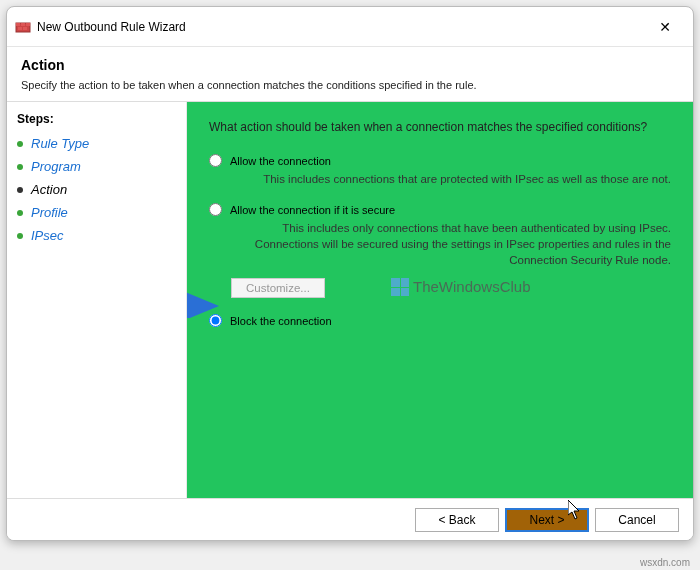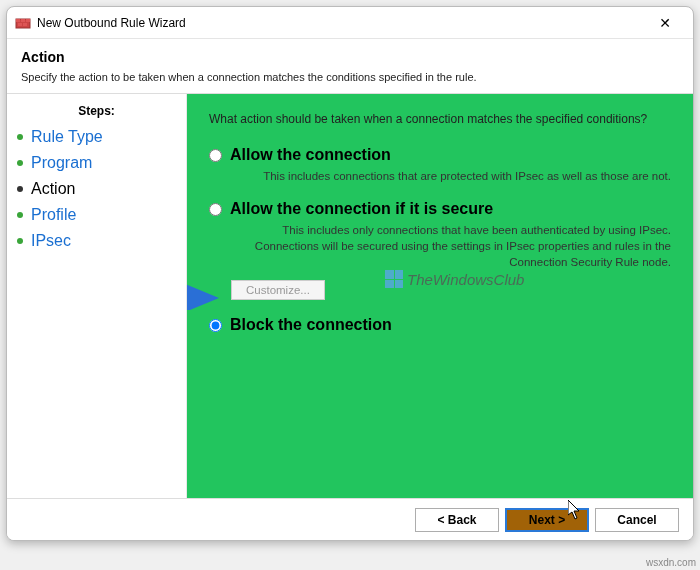--- a/index.html
+++ b/index.html
@@ -17,21 +17,21 @@
       width: 688px; height: 535px;
       background: #ffffff;
       border: 1px solid #bbbbbb;
       border-radius: 8px;
       box-shadow: 0 3px 10px rgba(0,0,0,0.25);
       overflow: hidden;
       display: flex;
       flex-direction: column;
     }
     .titlebar {
-      height: 32px;
+      height: 40px;
       display: flex;
       align-items: center;
       padding: 0 8px;
       border-bottom: 1px solid #e5e5e5;
     }
     .titlebar .app-icon {
       width: 16px; height: 16px;
       margin-right: 6px;
       flex-shrink: 0;
     }
@@ -73,28 +73,28 @@
       width: 180px;
       background: #ffffff;
       border-right: 1px solid #e8e8e8;
       padding: 8px 6px;
     }
     .steps-title {
       font-weight: bold;
       font-size: 12px;
       padding: 2px 4px;
       margin-bottom: 4px;
-      text-align: center;
     }
     .step-item {
       display: flex;
       align-items: center;
       padding: 4px 4px;
-      font-size: 16px;
+      font-size: 13px;
       cursor: pointer;
+      font-style: italic;
     }
     .step-item .bullet {
       width: 6px; height: 6px;
       border-radius: 50%;
       background: #3aa53a;
       margin-right: 8px;
       flex-shrink: 0;
     }
     .step-item.current .bullet {
       background: #333;
@@ -122,51 +122,49 @@
     }
     .option-group .radio-row {
       display: flex;
       align-items: center;
       margin-bottom: 4px;
     }
     .option-group .radio-row input[type="radio"] {
       margin-right: 8px;
     }
     .option-group .radio-label {
-      font-weight: bold;
-      font-size: 16px;
+      font-weight: normal;
+      font-size: 11px;
     }
     .option-group .desc {
       font-size: 11.5px;
       color: #333;
       margin-left: 34px;
       line-height: 1.4;
       text-align: right;
     }
     .customize-btn {
       margin-left: 22px;
       margin-top: 10px;
       padding: 3px 14px;
       font-size: 11.5px;
       background: #f5f5f5;
       border: 1px solid #cccccc;
       color: #999;
       cursor: default;
     }
     .watermark {
       position: absolute;
-      left: 198px;
+      left: 204px;
       top: 176px;
       display: flex;
-      align-items: center;
       font-size: 15px;
       color: #555;
       opacity: 0.8;
       pointer-events: none;
-      font-style: italic;
     }
     .watermark .winlogo {
       width: 18px; height: 18px;
       margin-right: 4px;
       display: inline-grid;
       grid-template-columns: 1fr 1fr;
       grid-template-rows: 1fr 1fr;
       gap: 1px;
     }
     .watermark .winlogo div { background:#5aa6e6; }
@@ -188,37 +186,36 @@
       gap: 6px;
       background: #ffffff;
     }
     .footer button {
       min-width: 84px;
       padding: 4px 10px;
       font-size: 12px;
       background: #ffffff;
       border: 1px solid #adadad;
       cursor: pointer;
-      font-weight: bold;
     }
     .footer button.default {
       border: 1px solid #2a79d7;
       background: #a16207;
       box-shadow: 0 0 0 1px #2a79d7 inset;
     }
     .mouse-cursor {
       position: absolute;
       left: 568px;
       top: 500px;
       width: 14px; height: 20px;
       pointer-events: none;
     }
     .domain-label {
       position: absolute;
-      right: 4px;
+      right: 10px;
       bottom: 2px;
       font-size: 10px;
       color: #888;
     }
   </style>
 </head>
 <body>
 
 <div class="window">
   <div class="titlebar">

